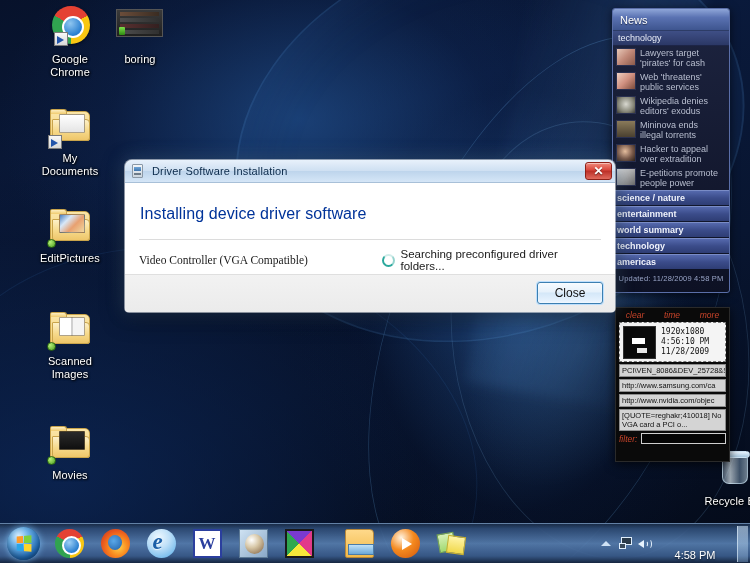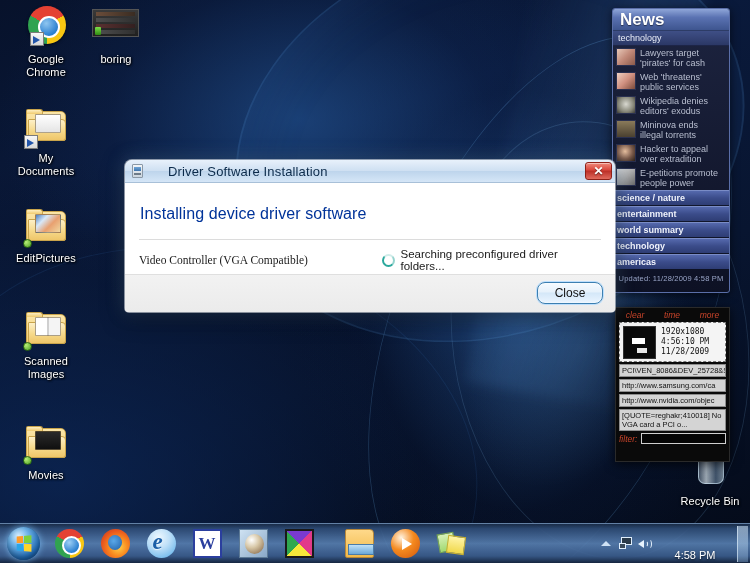--- a/index.html
+++ b/index.html
@@ -62,20 +62,21 @@
     pointer-events: none;
   }
 
   
   .dicon {
     position: absolute;
     width: 76px;
     text-align: center;
     cursor: default;
     user-select: none;
+    margin-left: 24px;
   }
   .dicon .glyph {
     width: 48px; height: 44px;
     margin: 0 auto 3px auto;
     position: relative;
   }
   .dicon .lbl {
     font-size: 11px;
     line-height: 13px;
     color: #ffffff;
@@ -185,22 +186,22 @@
   #titlebar .tb-icon {
     width: 16px; height: 16px; margin-left: 5px; position: relative;
   }
   .drv-icon { position:absolute; left:2px; top:1px; width:11px; height:14px;
     background: linear-gradient(180deg,#f2f5f8 0%, #cbd5de 100%);
     border:1px solid #8a98a6; border-radius:1px; }
   .drv-icon::after { content:""; position:absolute; left:1px; top:8px; width:7px; height:2px; background:#6d7b88; }
   .drv-icon::before { content:""; position:absolute; left:1px; top:2px; width:7px; height:4px;
     background: linear-gradient(180deg,#6fa5d8,#3f75ad); }
   #titlebar .tb-title {
-    margin-left: 22px;
-    font-size: 13px;
+    margin-left: 6px;
+    font-size: 11px;
     color: #0b2a4a;
     letter-spacing: 0.15px;
   }
   #closebtn {
     position: absolute; right: 3px; top: 2px;
     width: 27px; height: 18px;
     border-radius: 3px;
     background: linear-gradient(180deg, #f08a7c 0%, #d8453b 45%, #bb2f27 50%, #e06a5d 100%);
     border: 1px solid #8d2018;
     box-shadow: inset 0 1px 0 rgba(255,255,255,0.45);
@@ -249,21 +250,21 @@
     border-top: 1px solid #dfdfdf;
   }
   #btn-close {
     position: absolute; right: 12px; top: 7px;
     width: 66px; height: 22px;
     font-family: "Liberation Sans", sans-serif;
     font-size: 12px;
     color: #111;
     background: linear-gradient(180deg,#f6fbff 0%, #e6f1fb 45%, #d4e7f8 50%, #eaf5ff 100%);
     border: 1px solid #3c7fb1;
-    border-radius: 8px;
+    border-radius: 3px;
     box-shadow: 0 0 0 1px rgba(180,220,255,0.85), inset 0 0 2px rgba(255,255,255,0.9);
     cursor: pointer;
   }
 
   
   #news-gadget {
     position: absolute;
     left: 612px; top: 8px;
     width: 118px; height: 285px;
     background: linear-gradient(180deg, #1d2440 0%, #0d1124 100%);
@@ -273,21 +274,21 @@
     overflow: hidden;
     font-size: 9px;
   }
   #news-header {
     height: 22px;
     background: linear-gradient(180deg, #8fa6d8 0%, #5a72b2 40%, #3e558f 100%);
     border-bottom: 1px solid #2d3c66;
     display: flex; align-items: center;
     padding-left: 7px;
   }
-  #news-header .t { font-size: 17px; color: #fff; text-shadow: 0 1px 1px rgba(0,0,0,0.5); font-weight: bold; }
+  #news-header .t { font-size: 11px; color: #fff; text-shadow: 0 1px 1px rgba(0,0,0,0.5); }
   #news-cat-current {
     height: 15px;
     background: linear-gradient(180deg, #3f4f86 0%, #2b3866 100%);
     border-bottom: 1px solid #1d2547;
     display: flex; align-items: center;
     padding-left: 5px;
     color: #e8ecf8; font-size: 9px;
   }
   .headline {
     display: flex; align-items: flex-start;

